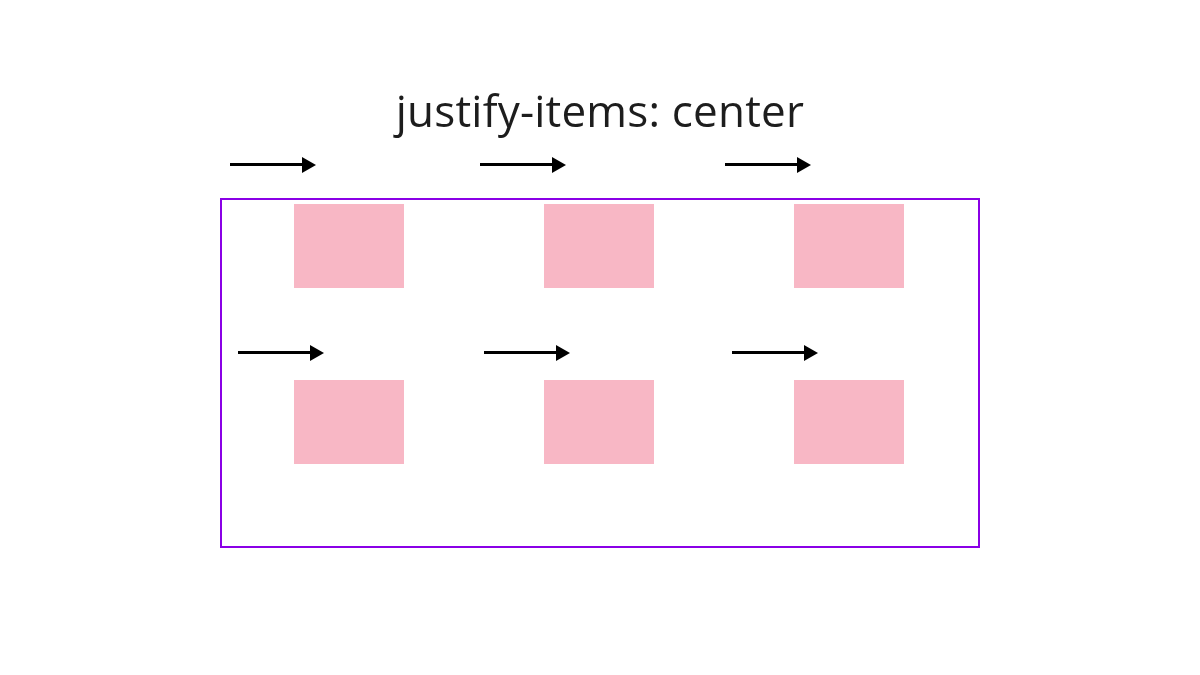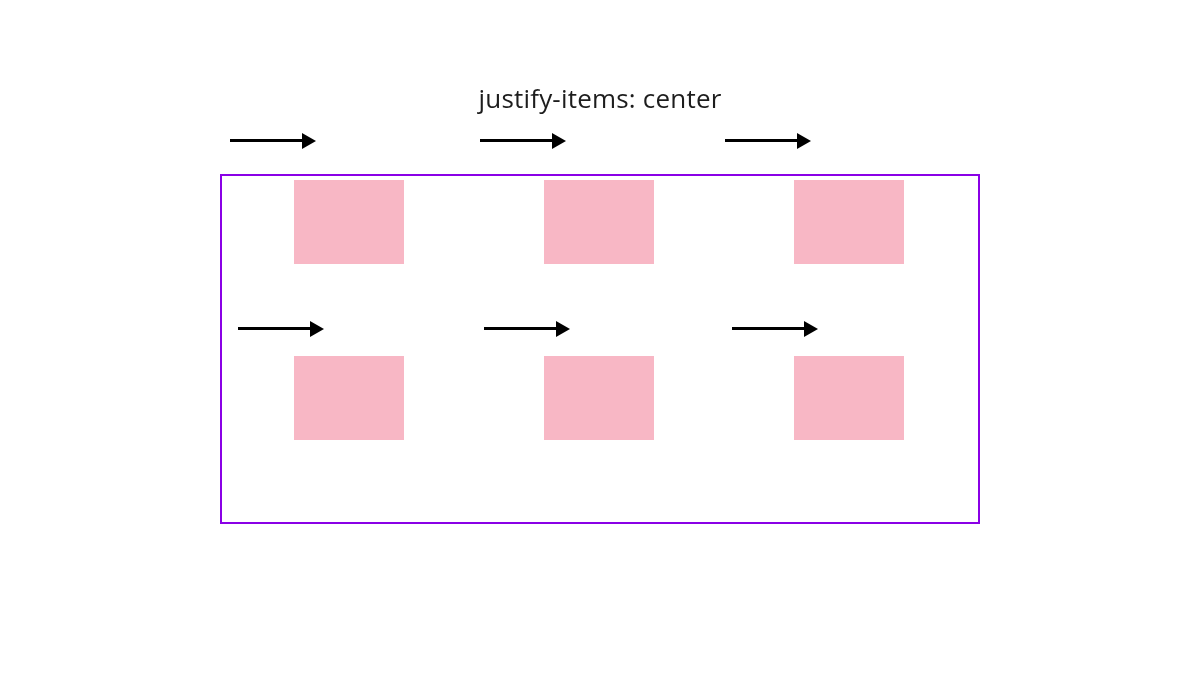--- a/index.html
+++ b/index.html
@@ -12,21 +12,21 @@
     color:#1d1d1d;
   }
   .stage{
     position:absolute;
     left:220px;
     top:80px;
     width:760px;
   }
   .title{
     text-align:center;
-    font-size:26px;
+    font-size:44px;
     font-weight:400;
     letter-spacing:.2px;
     margin-bottom:14px;
   }
 
   
   .arrow-row{
     position:relative;
     height:34px;
     margin-bottom:10px;

